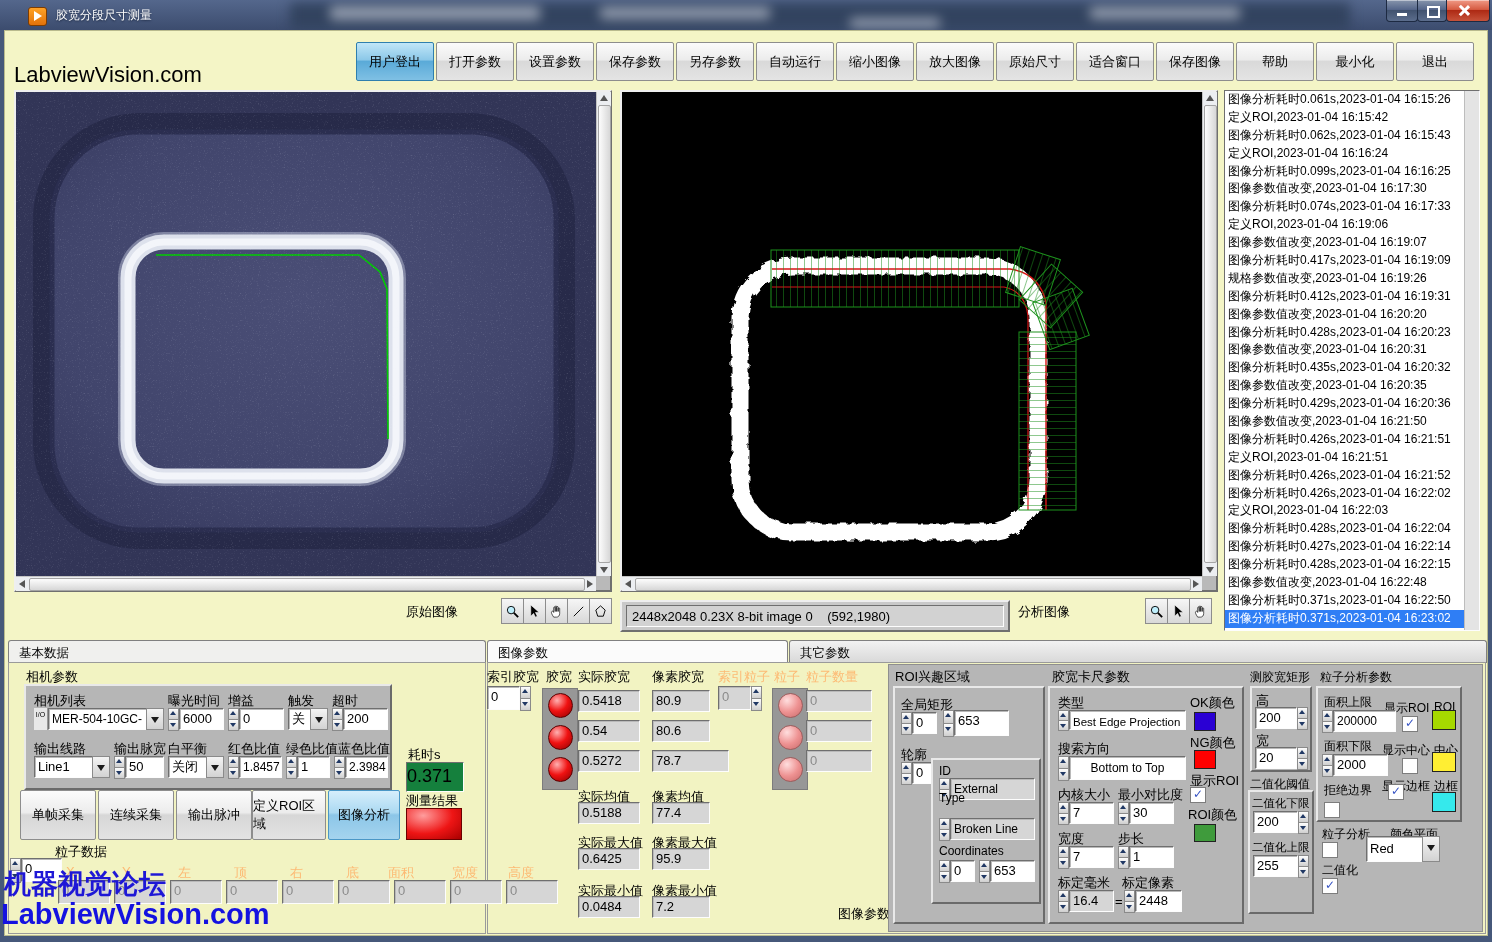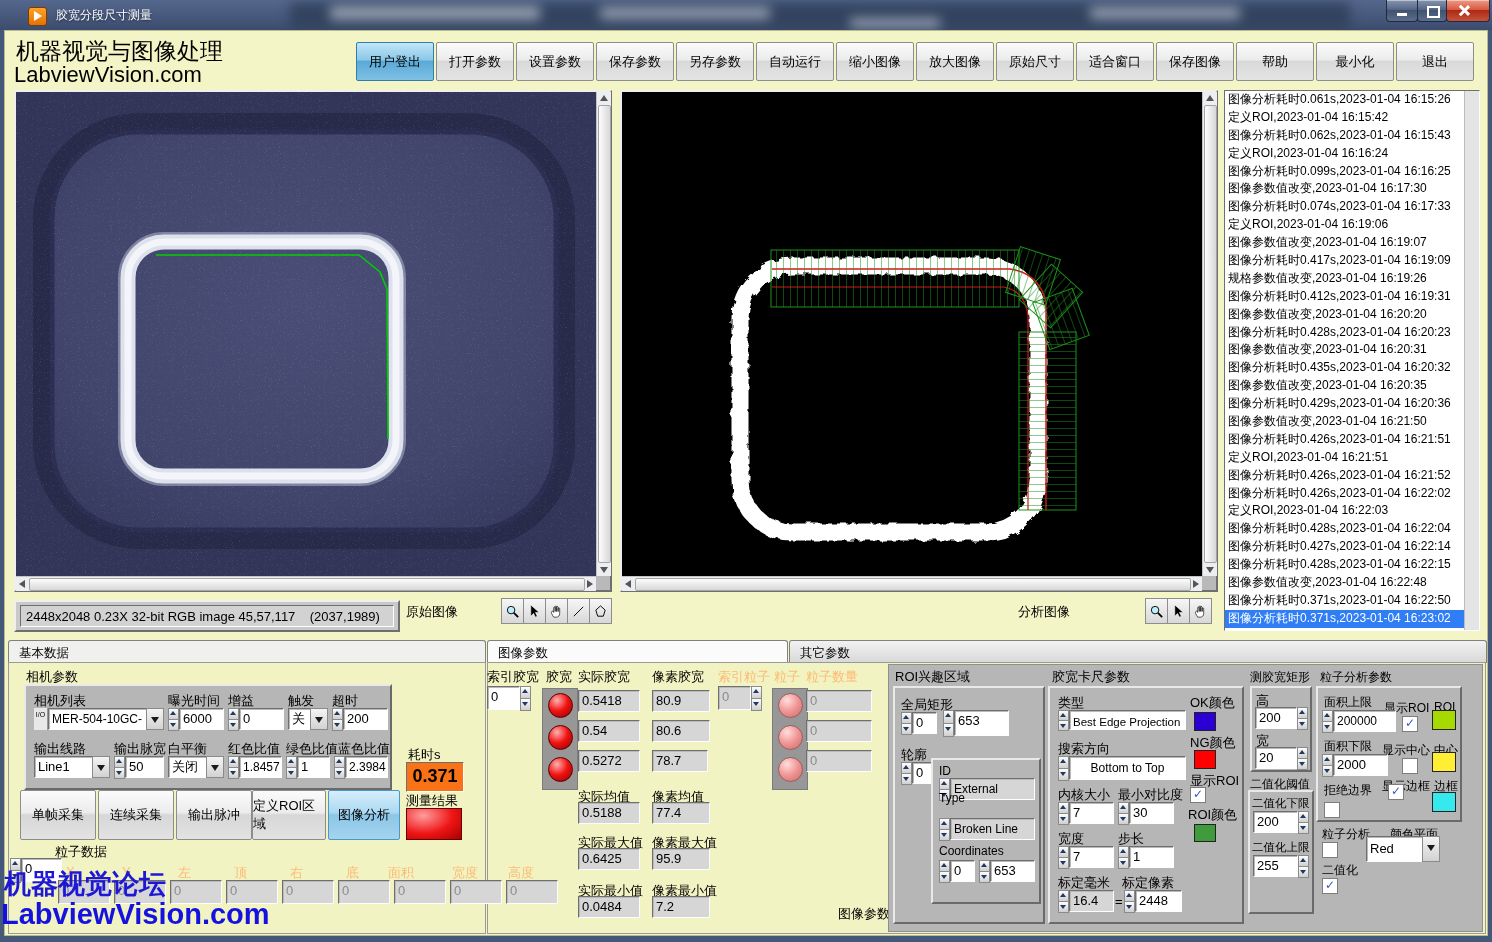--- a/index.html
+++ b/index.html
@@ -62,21 +62,21 @@
   .dda{width:16px;background:linear-gradient(#f4f4f4,#d2d2d2);border:1px solid #8a8a8a;margin-left:-1px;position:relative;cursor:pointer}
   .dda::after{content:"";position:absolute;left:4px;top:8px;border:4px solid transparent;border-top:6px solid #1a1a1a}
   .cluster{position:absolute;background:#b6b6b6;border:2px solid;border-color:#e9e9e9 #6a6a6a #6a6a6a #e9e9e9;box-sizing:border-box}
   .chk{position:absolute;width:14px;height:14px;background:#fff;border:1px solid #7d7d7d;font:bold 12px/13px "DejaVu Sans",sans-serif;color:#3653c4;text-align:center;cursor:pointer}
   .sw{position:absolute;border:1px solid #222;cursor:pointer}
   .ledcol{position:absolute;width:34px;background:#979797;border:1px solid #7c7c7c;display:flex;flex-direction:column;gap:7px;padding:4px 0;align-items:center}
   .led{width:23px;height:23px;border-radius:50%;background:radial-gradient(circle at 35% 28%,#ffb0b0 0%,#f01212 48%,#8d0000 100%);border:1px solid #5a0000}
   .led.dim{background:radial-gradient(circle at 35% 28%,#ffdede 0%,#ee9292 52%,#c96c6c 100%);border-color:#9c5c5c}
   .abtn{position:absolute;top:790px;height:48px;background:linear-gradient(#fbfbfb,#ececec 45%,#d7d7d7 50%,#e3e3e3);border:1px solid #8d8d8d;border-radius:2px;font-size:13px;display:flex;align-items:center;justify-content:center;cursor:pointer}
   .abtn.sel{background:linear-gradient(#d6eefb,#abd9f2 45%,#8cc6e8 50%,#a5d4ee);border-color:#4b97c6}
-  .bigval{position:absolute;background:#f97316;border:1px solid;border-color:#6f6f6f #fdfdfd #fdfdfd #6f6f6f;font-weight:bold;font-size:18px;text-align:center;line-height:27px}
+  .bigval{position:absolute;background:#15803d;border:1px solid;border-color:#6f6f6f #fdfdfd #fdfdfd #6f6f6f;font-weight:normal;font-size:18px;line-height:27px}
   .ledrect{position:absolute;background:radial-gradient(ellipse at 30% 22%,#ff9d9d,#ee1515 55%,#a80000);border:1px solid #6b0000}
   .io{font-size:7px;line-height:8px;width:13px;border-right:1px solid #999;background:#e8e8e8;display:block;text-align:center;padding-top:3px}
   .wm1{position:absolute;left:4px;top:866px;font-size:27px;font-weight:bold;color:#1e17d6;z-index:40;pointer-events:none}
   .wm2{position:absolute;left:1px;top:898px;font-size:29px;font-weight:bold;color:#1512e0;z-index:40;pointer-events:none}
   .gpanel{position:absolute;left:888px;top:664px;width:595px;height:268px;background:#b6b6b6;border:1px solid #8f8f8f;box-sizing:border-box}
 </style>
 </head>
 <body>
 
 <div id="scr">
@@ -96,21 +96,20 @@
       <span class="wglyph" style="left:9px;top:6px;width:9px;height:8px;background:none;border:2px solid #fff"></span>
     </div>
     <div class="wbtn cl" style="left:1446px;width:42px">
       <span class="wglyph" style="left:16px;top:4px;width:2.5px;height:13px;transform:rotate(45deg)"></span>
       <span class="wglyph" style="left:16px;top:4px;width:2.5px;height:13px;transform:rotate(-45deg)"></span>
     </div>
   </div>
 
   <div class="appbg"></div>
 
-  <div class="hdr-t1">机器视觉与图像处理</div>
   <div class="hdr-t2">LabviewVision.com</div>
   <div class="tbtn sel" style="left:356px">用户登出</div>
   <div class="tbtn" style="left:436px">打开参数</div>
   <div class="tbtn" style="left:516px">设置参数</div>
   <div class="tbtn" style="left:596px">保存参数</div>
   <div class="tbtn" style="left:676px">另存参数</div>
   <div class="tbtn" style="left:756px">自动运行</div>
   <div class="tbtn" style="left:836px">缩小图像</div>
   <div class="tbtn" style="left:916px">放大图像</div>
   <div class="tbtn" style="left:996px">原始尺寸</div>
@@ -220,23 +219,20 @@
     <div class="row">定义ROI,2023-01-04 16:22:03</div>
     <div class="row">图像分析耗时0.428s,2023-01-04 16:22:04</div>
     <div class="row">图像分析耗时0.427s,2023-01-04 16:22:14</div>
     <div class="row">图像分析耗时0.428s,2023-01-04 16:22:15</div>
     <div class="row">图像参数值改变,2023-01-04 16:22:48</div>
     <div class="row">图像分析耗时0.371s,2023-01-04 16:22:50</div>
     <div class="row sel">图像分析耗时0.371s,2023-01-04 16:23:02</div>
     <div class="logsb"></div>
   </div>
 
-  <div class="sbar" style="left:14px;top:600px;width:386px">
-    <div class="sbox">2448x2048 0.23X 32-bit RGB image 45,57,117    (2037,1989)</div>
-  </div>
   <div class="lbl" style="left:406px;top:603px">原始图像</div>
   <div class="vtool" style="left:502px">
     <span class="ic">
         <svg viewBox="0 0 16 16">
           <circle cx="6.5" cy="6.5" r="4" fill="#bfeffc" stroke="#000"></circle>
           <line x1="9.5" y1="9.5" x2="14" y2="14" stroke="#000" stroke-width="2"></line>
         </svg>
       </span>
     <span class="ic">
         <svg viewBox="0 0 16 16">
@@ -253,20 +249,23 @@
           <line x1="3" y1="13" x2="13" y2="3" stroke="#000"></line>
         </svg>
       </span>
     <span class="ic">
         <svg viewBox="0 0 16 16">
           <path d="M8 2 L13 6.5 L11 13 L5 13 L3 6.5 Z" fill="none" stroke="#000"></path>
         </svg>
       </span>
   </div>
 
+  <div class="sbar" style="left:620px;top:600px;width:390px">
+    <div class="sbox">2448x2048 0.23X 8-bit image 0    (592,1980)</div>
+  </div>
   <div class="lbl" style="left:1018px;top:603px">分析图像</div>
   <div class="vtool" style="left:1146px">
     <span class="ic">
         <svg viewBox="0 0 16 16">
           <circle cx="6.5" cy="6.5" r="4" fill="#bfeffc" stroke="#000"></circle>
           <line x1="9.5" y1="9.5" x2="14" y2="14" stroke="#000" stroke-width="2"></line>
         </svg>
       </span>
     <span class="ic">
         <svg viewBox="0 0 16 16">
@@ -451,21 +450,21 @@
     </div>
   <div class="fld" style="left:578px;top:750px;width:62px">
       <span class="val ind">0.5272</span>
     </div>
   <div class="fld" style="left:652px;top:690px;width:58px">
       <span class="val ind">80.9</span>
     </div>
   <div class="fld" style="left:652px;top:720px;width:58px">
       <span class="val ind">80.6</span>
     </div>
-  <div class="fld" style="left:652px;top:750px;width:56px">
+  <div class="fld" style="left:652px;top:750px;width:77px">
       <span class="val ind">78.7</span>
     </div>
   <div class="fld" style="left:718px;top:686px;width:44px;height:24px">
     <span class="val dis">0</span>
       <span class="spin">
         <i class="u"></i>
         <i class="d"></i>
       </span>
   </div>
   <div class="ledcol" style="left:772px;top:688px;height:92px">

